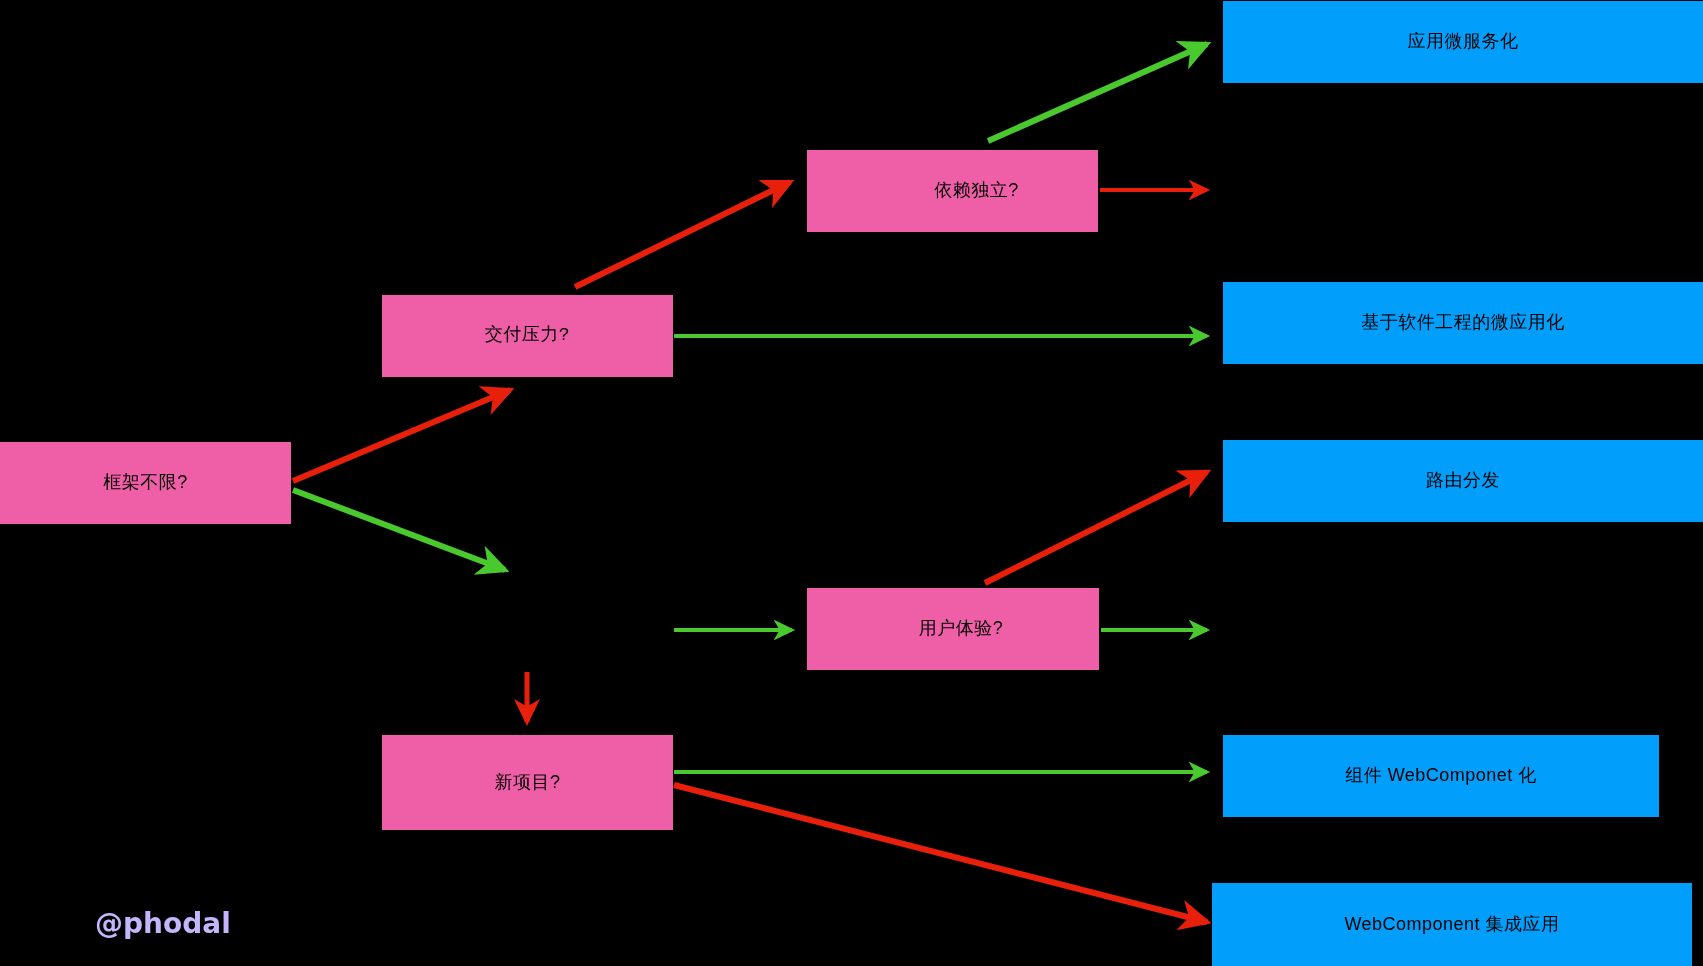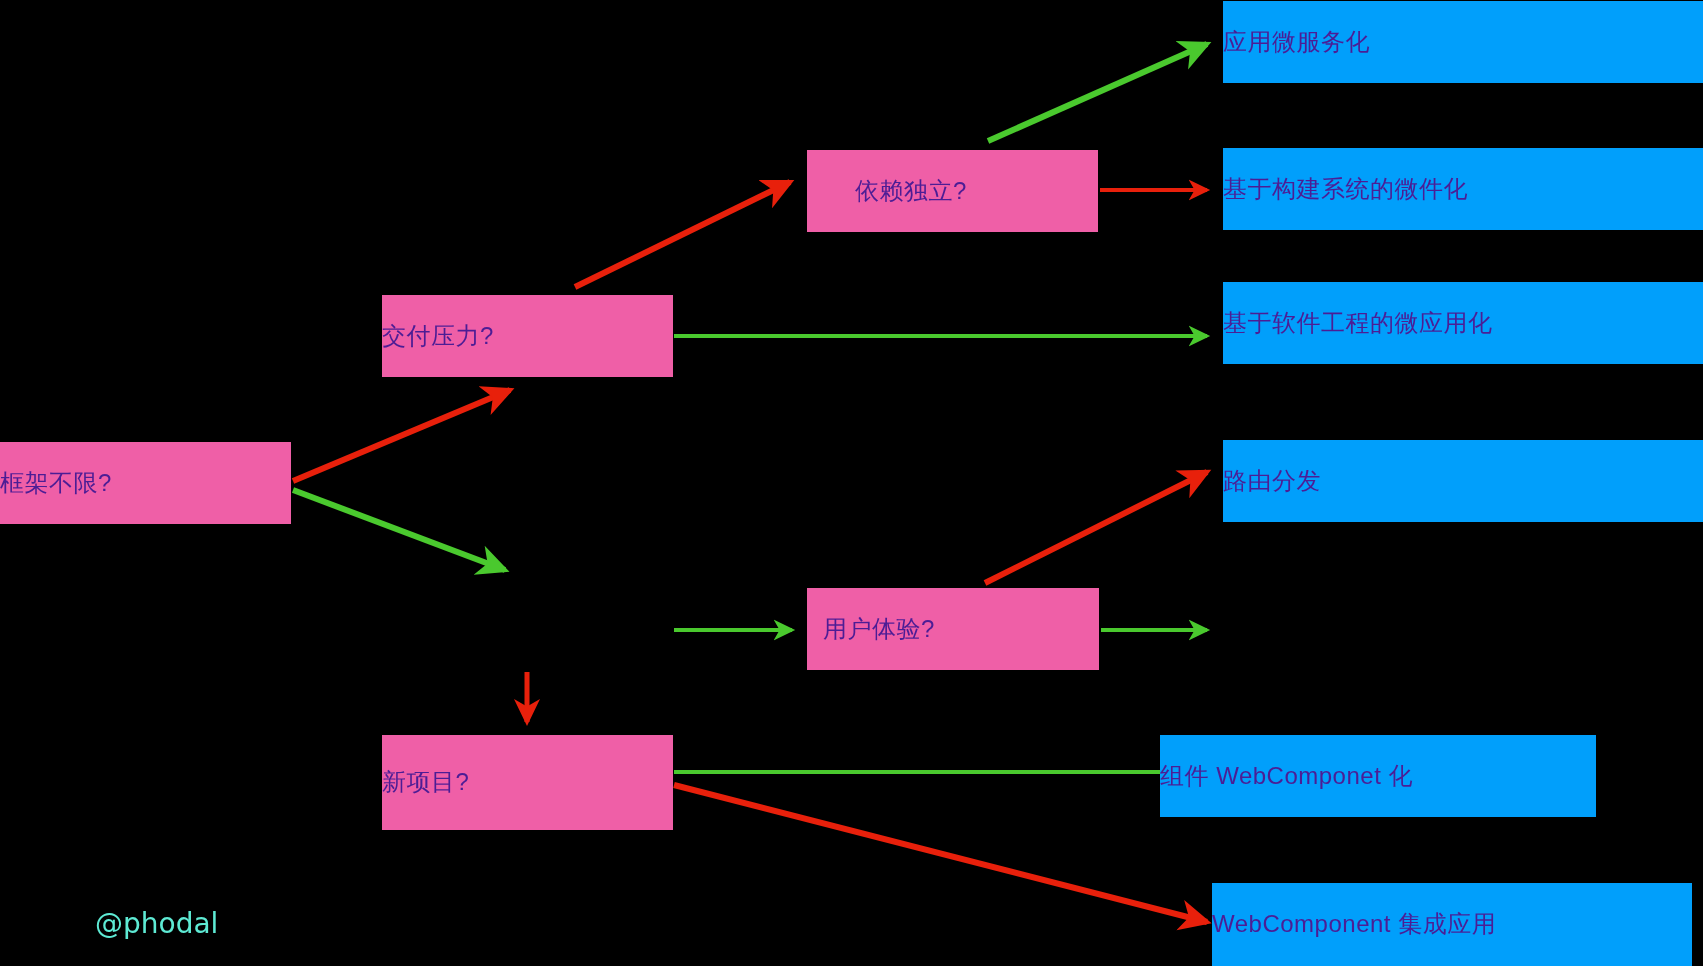--- a/index.html
+++ b/index.html
@@ -8,42 +8,43 @@
     width:1703px;
     height:966px;
     background:#000000;
     overflow:hidden;
     font-family:"Liberation Sans","DejaVu Sans",sans-serif;
   }
   .node{
     position:absolute;
     display:flex;
     align-items:center;
+    justify-content:center;
     box-sizing:border-box;
-    color:#4c1d95;
-    font-size:24px;
+    color:#000000;
+    font-size:18px;
     letter-spacing:0.5px;
     line-height:1.2;
     white-space:nowrap;
     user-select:none;
   }
   .decision{ background:#ef5fa7; }
   .outcome{ background:#019ffb; }
   svg.edges{
     position:absolute;
     left:0; top:0;
     width:1703px;
     height:966px;
     pointer-events:none;
   }
   .watermark{
     position:absolute;
-    color:#5eead4;
+    color:#c4b5fd;
     font-size:28px;
-    font-weight:normal;
+    font-weight:bold;
     font-family:"DejaVu Sans","Liberation Sans",sans-serif;
     letter-spacing:0px;
     white-space:nowrap;
     user-select:none;
   }
 </style>
 </head>
 <body>
 
 <div id="canvas">
@@ -104,55 +105,52 @@
 
     <g>
       <line x1="674" y1="785" x2="1207" y2="922" stroke="#e8200b" stroke-width="6" marker-end="url(#arrow-red)"></line>
     </g>
   </svg>
 
   <div class="node decision" style="left:0px;top:442px;width:291px;height:82px;">
     <span>框架不限?</span>
   </div>
 
-  <div class="node decision" style="left:382px;top:295px;width:291px;height:82px;">
+  <div class="node decision" style="left:382px;top:295px;width:291px;height:82px;font-family:Liberation Mono, monospace;">
     <span>交付压力?</span>
   </div>
 
   <div class="node decision" style="left:807px;top:150px;width:291px;height:82px;padding-left:48px;">
     <span>依赖独立?</span>
   </div>
 
 
   <div class="node decision" style="left:807px;top:588px;width:292px;height:82px;padding-left:16px;">
     <span>用户体验?</span>
   </div>
 
   <div class="node decision" style="left:382px;top:735px;width:291px;height:95px;">
     <span>新项目?</span>
   </div>
 
   <div class="node outcome" style="left:1223px;top:1px;width:480px;height:82px;">
     <span>应用微服务化</span>
   </div>
 
-  <div class="node outcome" style="left:1223px;top:148px;width:480px;height:82px;">
-    <span>基于构建系统的微件化</span>
-  </div>
 
   <div class="node outcome" style="left:1223px;top:282px;width:480px;height:82px;">
     <span>基于软件工程的微应用化</span>
   </div>
 
   <div class="node outcome" style="left:1223px;top:440px;width:480px;height:82px;">
     <span>路由分发</span>
   </div>
 
 
-  <div class="node outcome" style="left:1160px;top:735px;width:436px;height:82px;">
+  <div class="node outcome" style="left:1223px;top:735px;width:436px;height:82px;">
     <span>组件 WebComponet 化</span>
   </div>
 
   <div class="node outcome" style="left:1212px;top:883px;width:480px;height:83px;">
     <span>WebComponent 集成应用</span>
   </div>
 
   <div class="watermark" style="left:95px;top:907px;">@phodal</div>
 
 </div>

